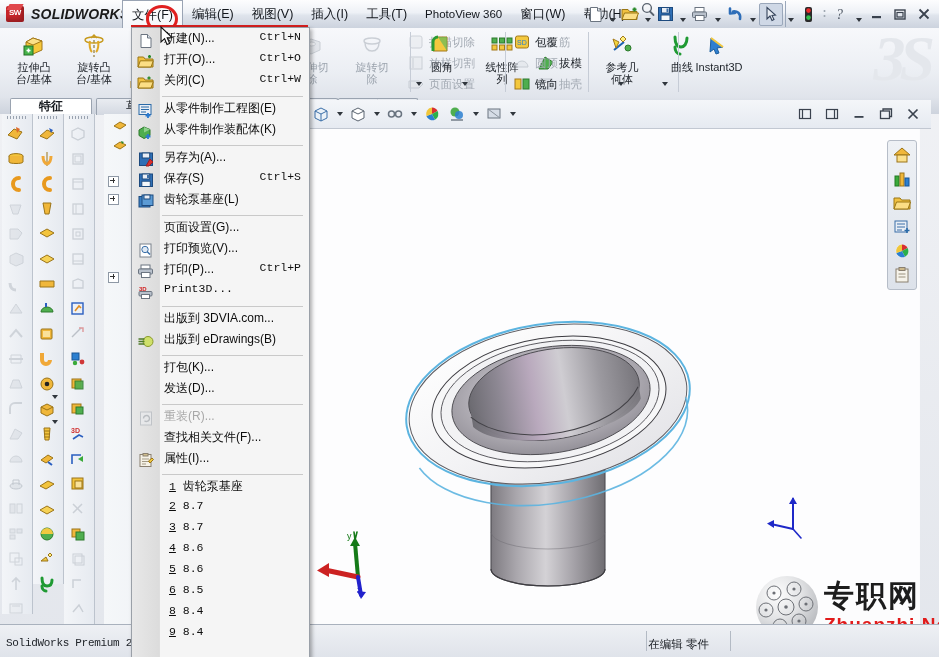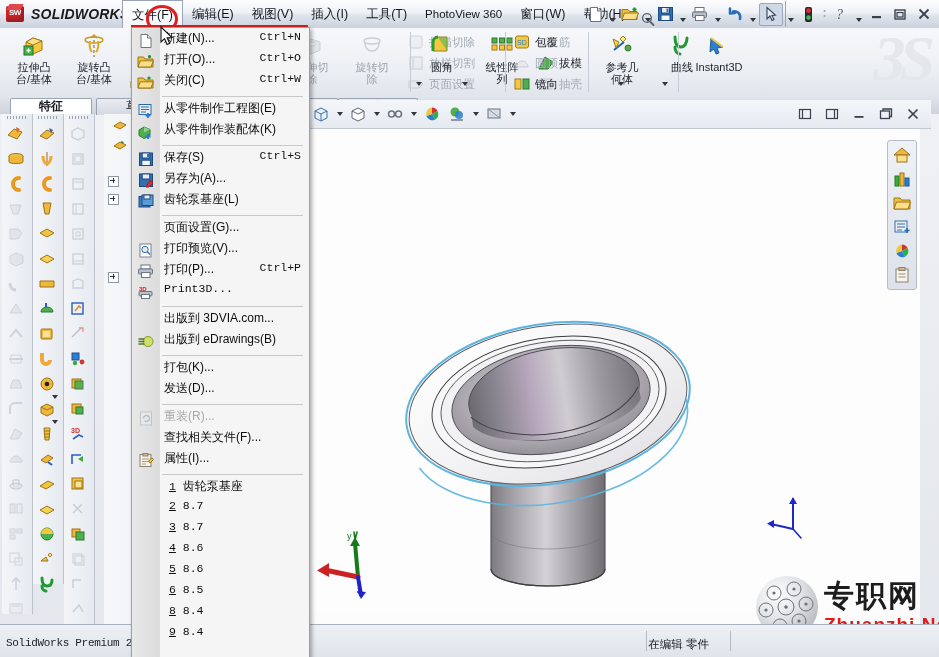--- a/index.html
+++ b/index.html
@@ -19,21 +19,21 @@
     background:linear-gradient(#fdfdfe 0%,#eef1f6 45%,#dfe4ec 55%,#ccd3de 100%);
     border-bottom:1px solid #9aa4b4;}
   .sw-logo{position:absolute;left:6px;top:4px;display:flex;align-items:center;gap:5px;}
   .sw-cube{width:20px;height:20px;position:relative;}
   .sw-cube .c1{position:absolute;left:0;top:2px;width:18px;height:16px;background:#c8252a;border-radius:2px;
       box-shadow:inset -3px -3px 4px rgba(0,0,0,.25);}
   .sw-cube .c2{position:absolute;left:2px;top:0px;width:14px;height:6px;background:#e0484c;transform:skewX(-28deg);}
   .sw-cube .txt{position:absolute;left:3px;top:4px;color:#fff;font-size:8px;font-weight:bold;letter-spacing:-.5px;}
   .sw-name{font-weight:bold;font-size:14px;color:#1a1a1a;letter-spacing:.2px;font-style:italic;}
 
-  .menubar{position:absolute;left:122px;top:0;height:28px;display:flex;align-items:flex-end;}
+  .menubar{position:absolute;left:122px;top:0;height:28px;display:flex;align-items:flex-start;}
   .menu-item{height:28px;line-height:28px;padding:0 9px;font-size:12.5px;color:#12161c;cursor:default;white-space:nowrap;}
   .menu-item.sel{background:linear-gradient(#ffffff,#f4f6fa);
       border-left:1px solid #9aa4b4;border-right:1px solid #9aa4b4;border-top:1px solid #9aa4b4;
       height:27px;line-height:28px;position:relative;z-index:60;}
   .pin-icon{width:18px;height:18px;margin-left:4px;position:relative;}
 
   .win-tools{position:absolute;right:4px;top:3px;display:flex;align-items:center;gap:2px;height:22px;}
   .tb-btn{width:22px;height:21px;display:flex;align-items:center;justify-content:center;position:relative;}
   .tb-caret{width:9px;height:21px;display:flex;align-items:flex-end;justify-content:center;padding-bottom:5px;}
   .caret{width:0;height:0;border-left:3px solid transparent;border-right:3px solid transparent;border-top:4px solid #30363d;}
@@ -1278,36 +1278,36 @@
           </span>
         <span class="dd-label">从零件制作装配体(K)</span>
       </div>
       <div class="dd-sep"></div>
 
       <div class="dd-item">
         <span class="dd-ic">
           <svg width="16" height="15" viewBox="0 0 16 15">
               <rect x="1.5" y="1" width="13" height="12.5" fill="#2f6fb5" stroke="#1d4a7e"></rect>
               <rect x="4.2" y="1" width="7.5" height="5" fill="#e9eef5" stroke="#1d4a7e"></rect>
-              <rect x="9" y="2" width="2" height="3" fill="#3d6fa8"></rect>
-              <rect x="3.8" y="8.2" width="8.5" height="5.3" fill="#f4f7fa" stroke="#1d4a7e"></rect>
+              <path d="M12 7l3 3-4 4H8z" fill="#d83030" stroke="#9c1f1f"></path>
             </svg>
           </span>
-        <span class="dd-label">保存(S)</span>
-        <span class="dd-acc">Ctrl+S</span>
+        <span class="dd-label">另存为(A)...</span>
       </div>
       <div class="dd-item">
         <span class="dd-ic">
           <svg width="16" height="15" viewBox="0 0 16 15">
               <rect x="1.5" y="1" width="13" height="12.5" fill="#2f6fb5" stroke="#1d4a7e"></rect>
               <rect x="4.2" y="1" width="7.5" height="5" fill="#e9eef5" stroke="#1d4a7e"></rect>
-              <path d="M12 7l3 3-4 4H8z" fill="#d83030" stroke="#9c1f1f"></path>
+              <rect x="9" y="2" width="2" height="3" fill="#3d6fa8"></rect>
+              <rect x="3.8" y="8.2" width="8.5" height="5.3" fill="#f4f7fa" stroke="#1d4a7e"></rect>
             </svg>
           </span>
-        <span class="dd-label">另存为(A)...</span>
+        <span class="dd-label">保存(S)</span>
+        <span class="dd-acc">Ctrl+S</span>
       </div>
       <div class="dd-item">
         <span class="dd-ic">
           <svg width="16" height="15" viewBox="0 0 16 15">
               <rect x="1" y="2.5" width="11" height="10.5" fill="#3a7fc2" stroke="#1d4a7e"></rect>
               <rect x="4" y="1" width="11" height="10.5" fill="#5b9bd5" stroke="#1d4a7e"></rect>
               <rect x="6" y="1" width="6" height="4" fill="#e9eef5" stroke="#1d4a7e"></rect>
             </svg>
           </span>
         <span class="dd-label">齿轮泵基座(L)</span>

